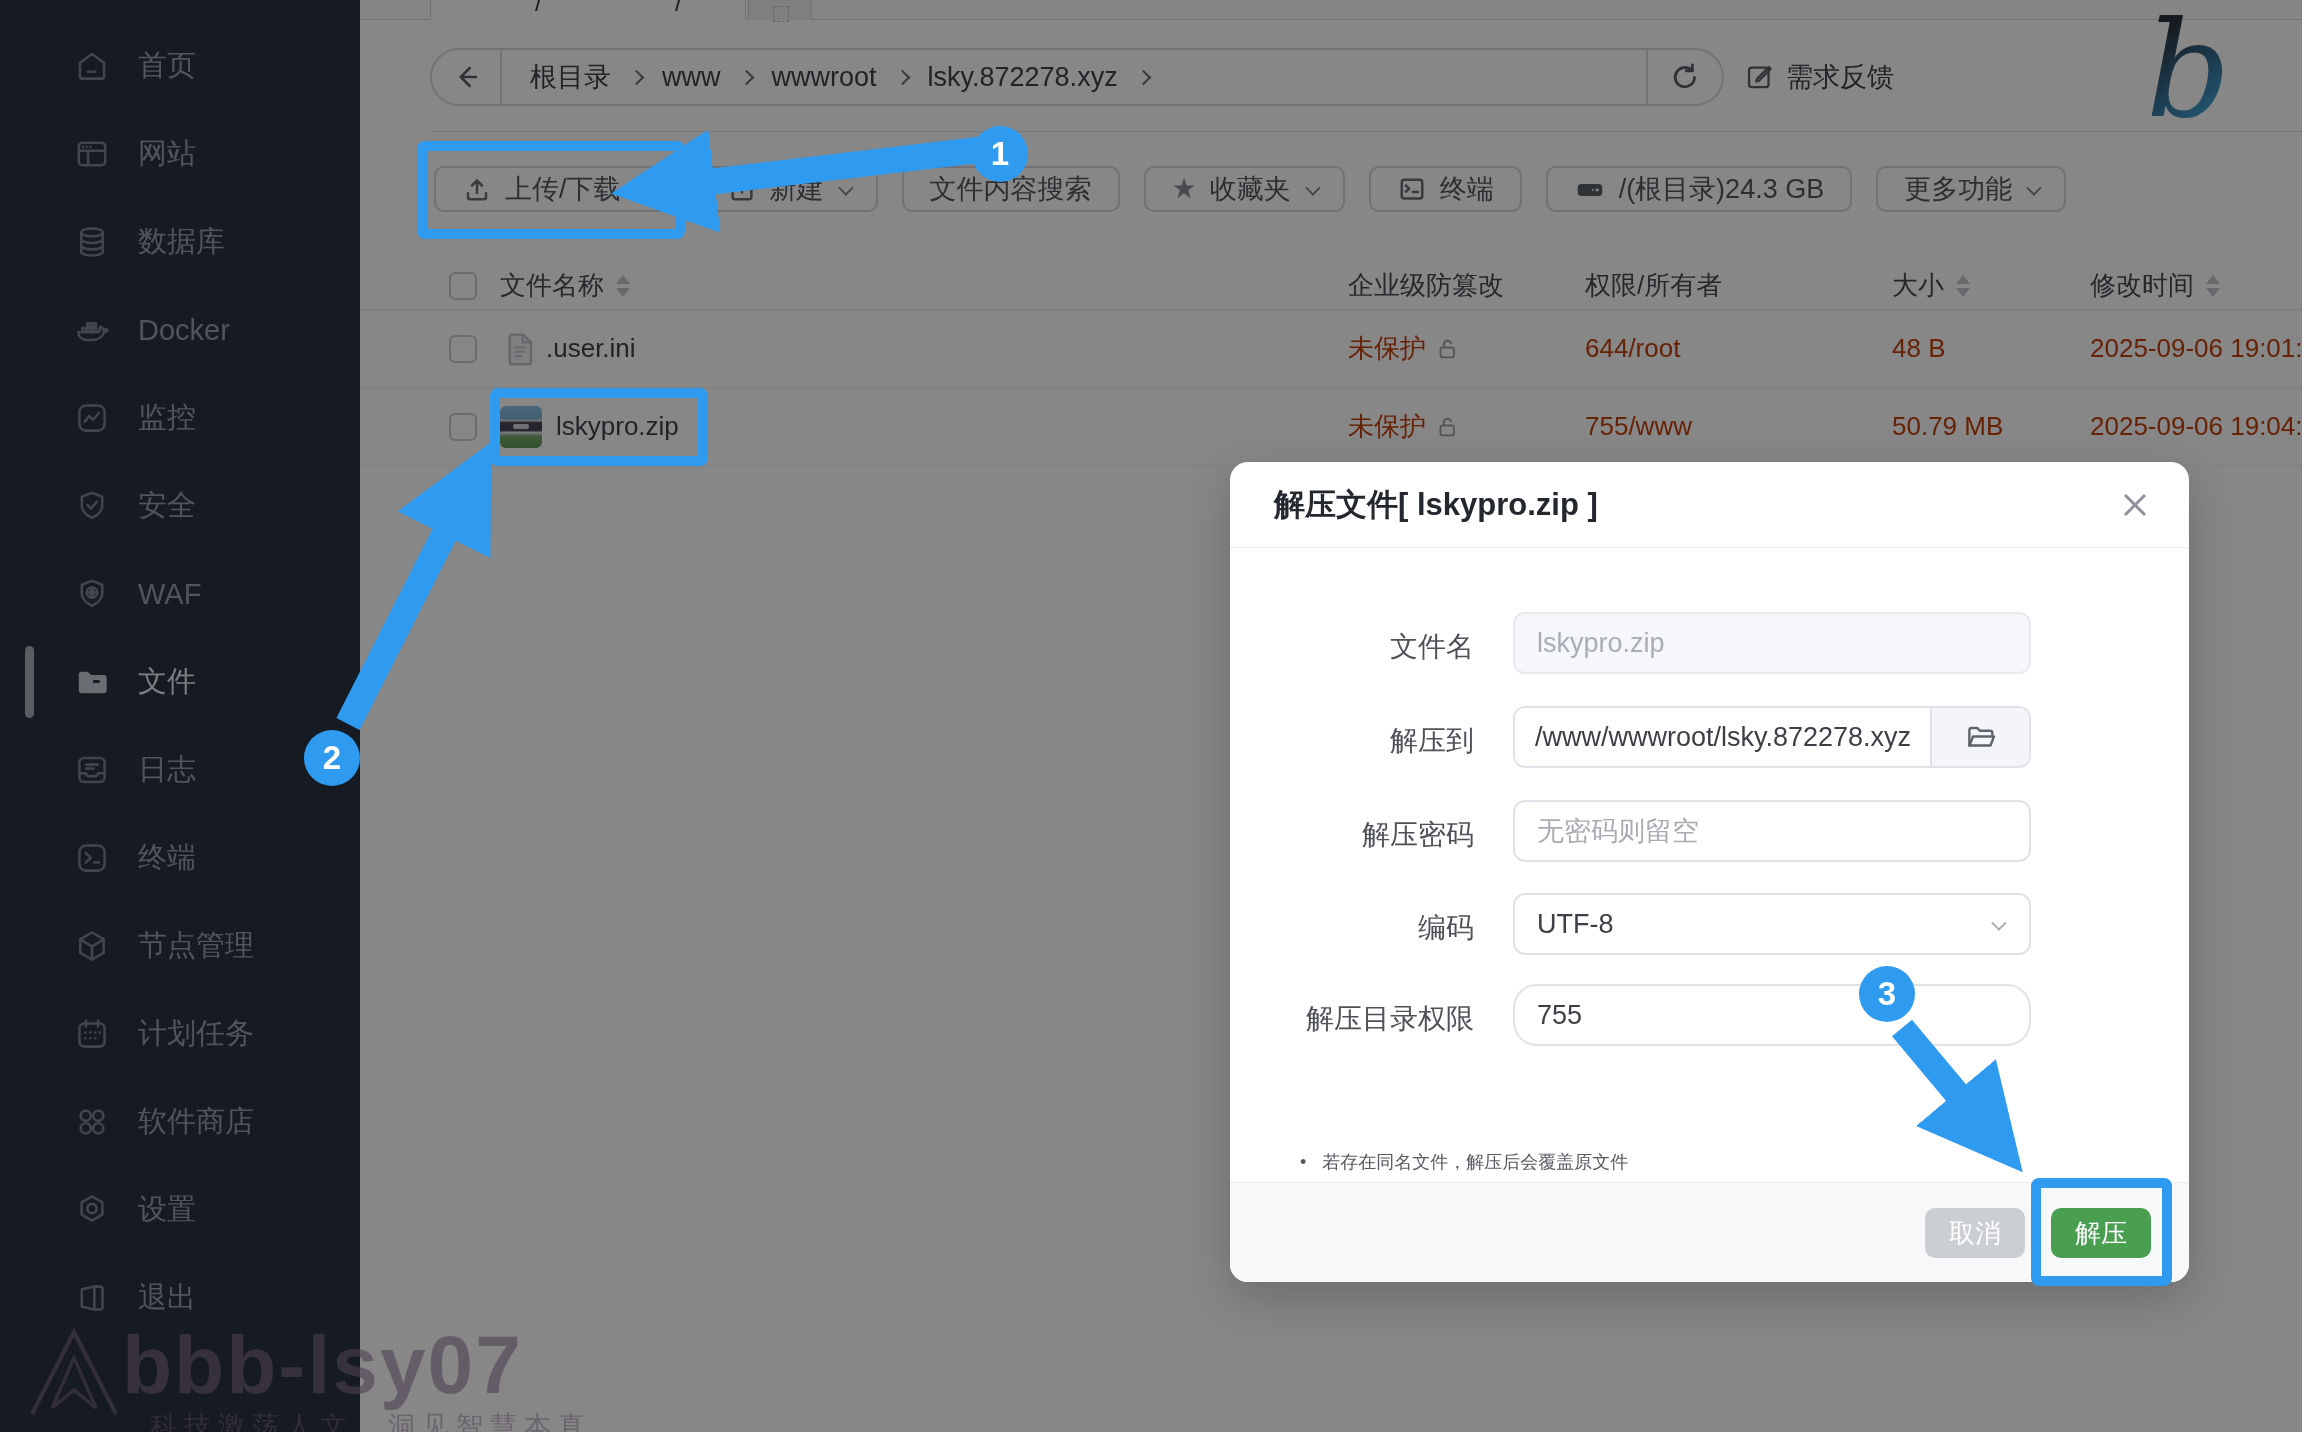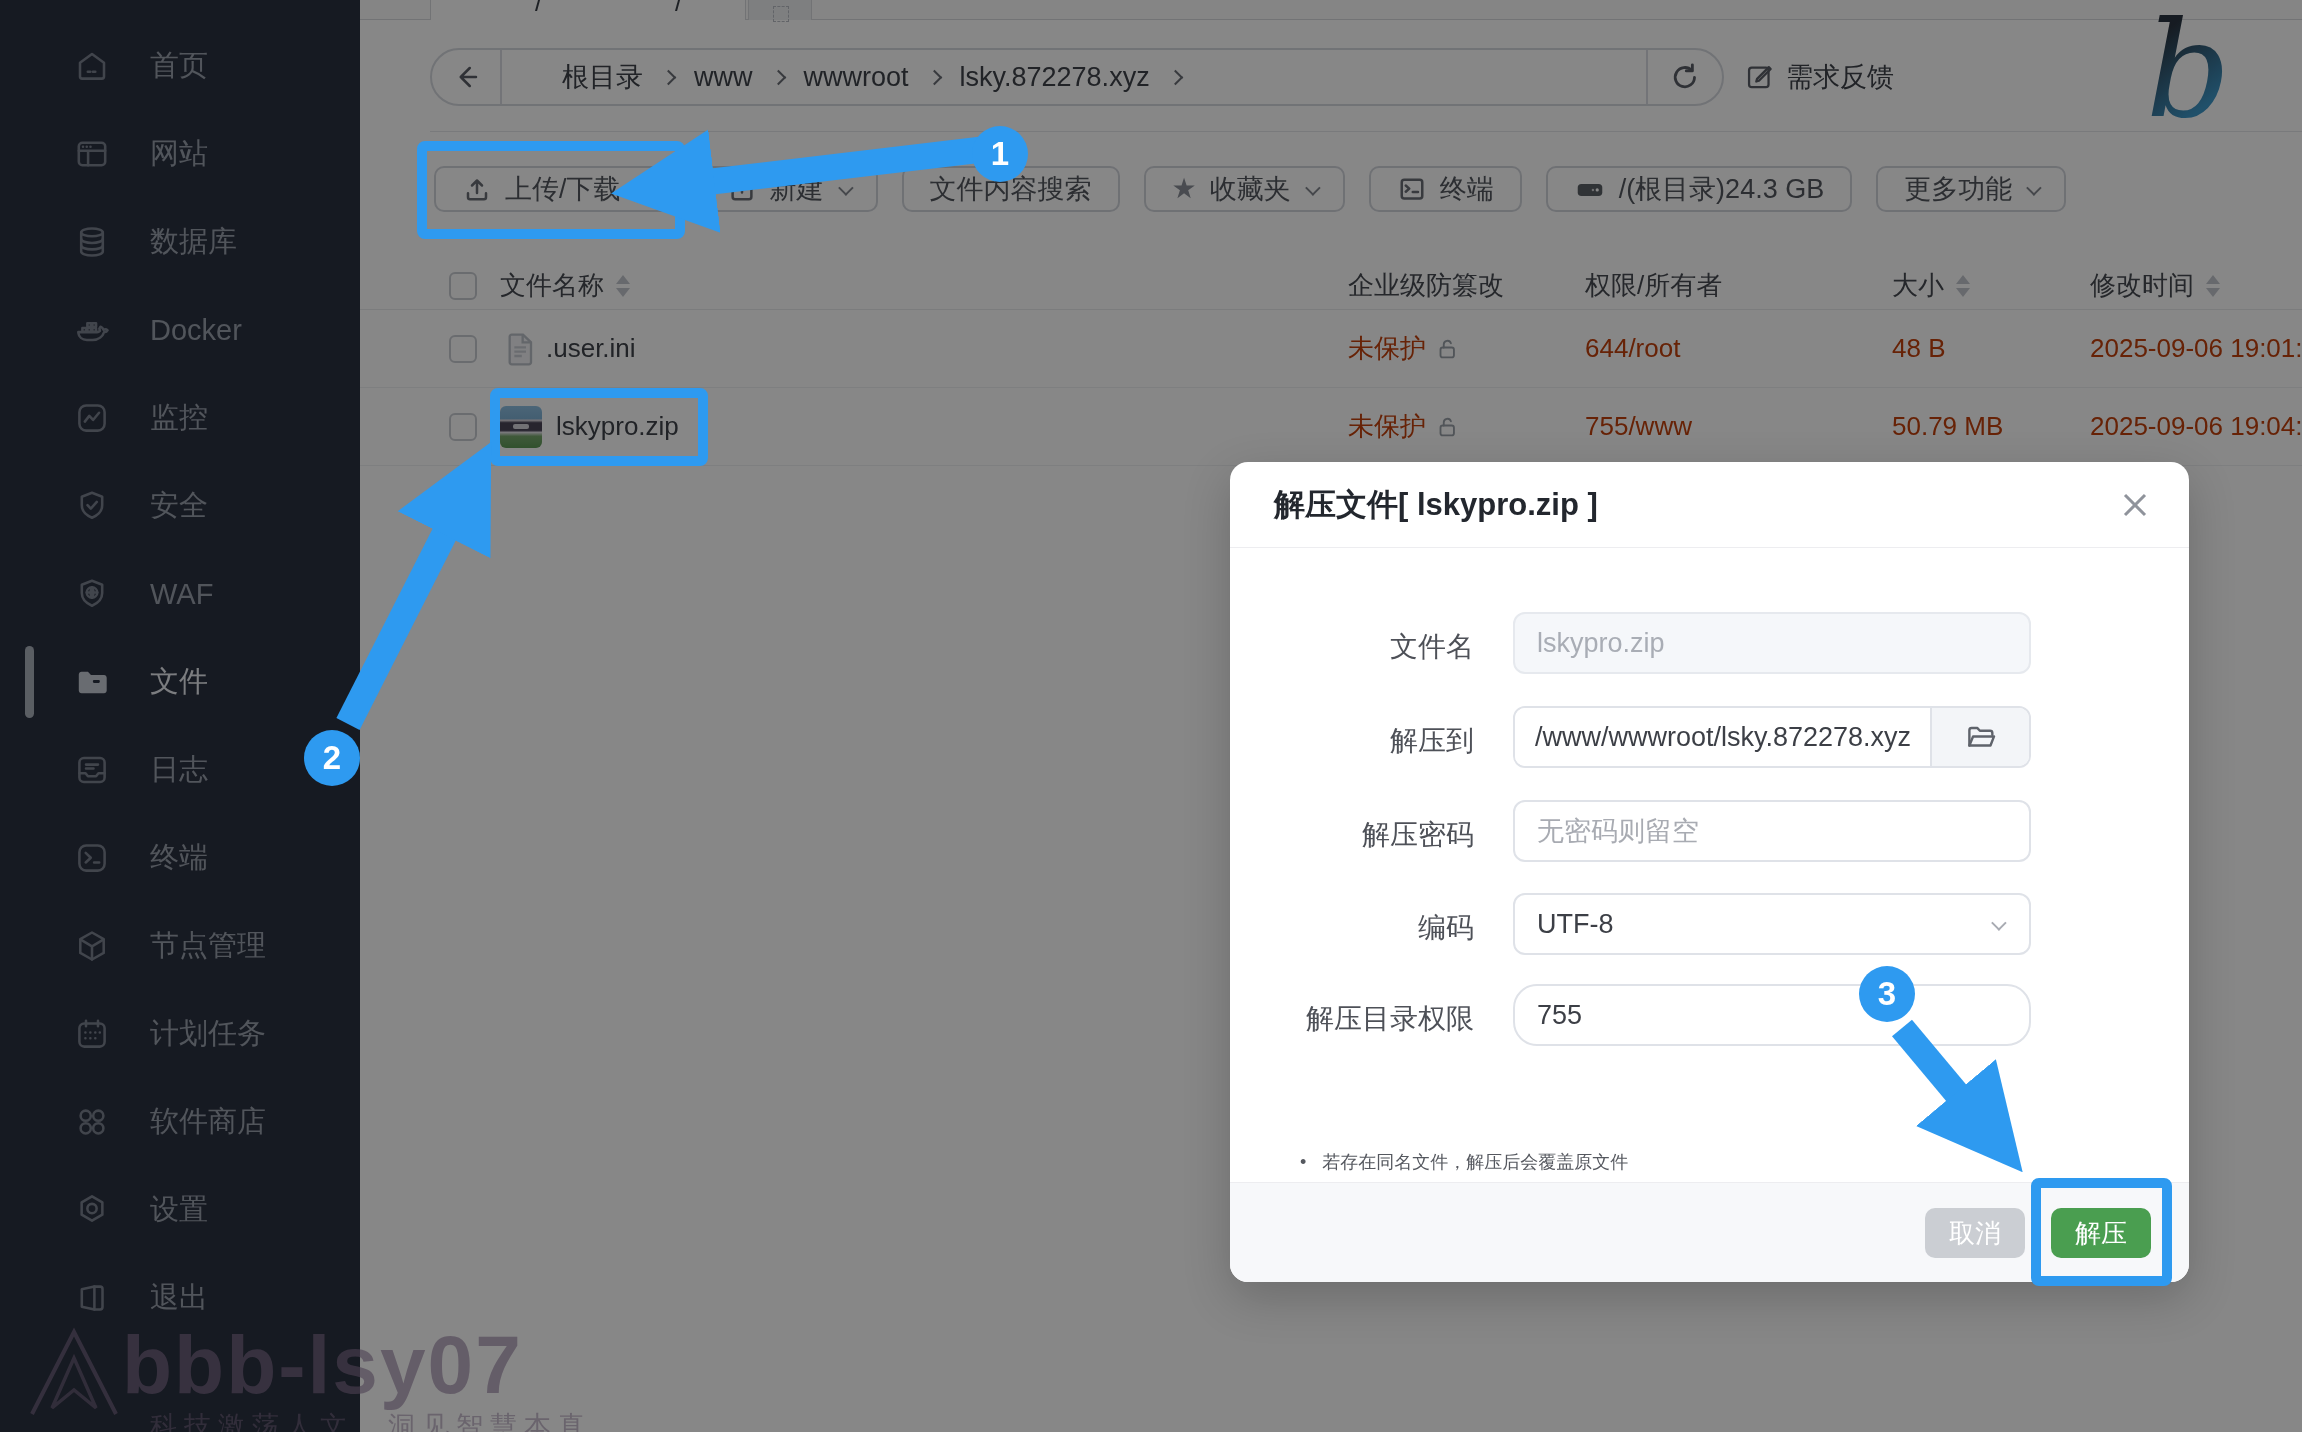--- a/index.html
+++ b/index.html
@@ -2,21 +2,21 @@
 <html><head>
 <meta charset="utf-8">
 <style>
   * { box-sizing: border-box; margin: 0; padding: 0; }
   html,body { font-family: "Liberation Sans", sans-serif; }
   .stage { position: relative; width: 2302px; height: 1432px; overflow: hidden; background: #ffffff; }
 
   
   .sidebar { position:absolute; left:0; top:0; width:360px; height:1432px; background:#2b3140; z-index:4; }
   .side-list { padding-top:22px; }
-  .sitem { position:relative; height:88px; display:flex; align-items:center; gap:40px; padding-left:74px;
+  .sitem { position:relative; height:88px; display:flex; align-items:center; gap:28px; padding-left:74px;
            color:#99a0ac; font-size:29px; cursor:pointer;text-align:center; }
   .sitem svg { flex:0 0 auto; }
   .sitem.active { color:#e9ecf1; }
   .active-bar { position:absolute; left:25px; top:8px; width:9px; height:72px; border-radius:5px; background:#aab1bc; }
   .icon-stroke { fill:none; stroke:#7b8290; stroke-width:1.7; stroke-linecap:round; stroke-linejoin:round; }
 
   
   .watermark { position:absolute; left:0px; top:1300px; width:700px; z-index:6; pointer-events:none; }
   .wm-name { position:absolute; left:122px; top:18px; font-size:82px; font-weight:bold; letter-spacing:2px;
              color:rgba(146,124,158,0.6); }
@@ -31,21 +31,21 @@
   .tab-frag { position:absolute; top:-13px; font-size:26px; color:#3a3f47; }
   .tab-plus { position:absolute; left:388px; top:0; width:64px; height:20px; background:#eef0f2;
               border-left:1px solid #d7dade; border-right:1px solid #d7dade; }
   .tab-plus i { position:absolute; left:24px; top:6px; width:16px; height:16px; border:1px dashed #b9bdc4; display:block; }
 
   .cardline { position:absolute; top:131px; left:70px; right:0; border-top:1px solid #e4e6ea; }
 
   .bc { position:absolute; left:70px; top:48px; width:1294px; height:58px; border:2px solid #d6d9df;
         border-radius:29px; display:flex; align-items:stretch; color:#3f434b; }
   .bc-back { width:70px; display:flex; align-items:center; justify-content:center; border-right:2px solid #d9dce2; cursor:pointer; }
-  .crumbs { display:flex; align-items:center; gap:20px; padding:0 28px; font-size:27px;margin-left:32px; }
+  .crumbs { display:flex; align-items:center; gap:20px; padding:0 28px; font-size:27px; }
   .crumb { cursor:pointer; white-space:nowrap; }
   .chev-r { width:11px; height:11px; border-right:2.5px solid #6a6e76; border-top:2.5px solid #6a6e76;
             transform:rotate(45deg); display:inline-block; }
   .bc-refresh { margin-left:auto; width:76px; display:flex; align-items:center; justify-content:center;
                 border-left:2px solid #d9dce2; cursor:pointer; }
   .feedback { position:absolute; left:1384px; top:48px; height:58px; display:flex; align-items:center; gap:10px;
               font-size:27px; color:#3f434b; cursor:pointer; }
 
   .toolbar { position:absolute; left:74px; top:166px; display:flex; gap:24px; }
   .tbtn { height:46px; border:2px solid #d2d5dc; border-radius:10px; display:inline-flex; align-items:center;

